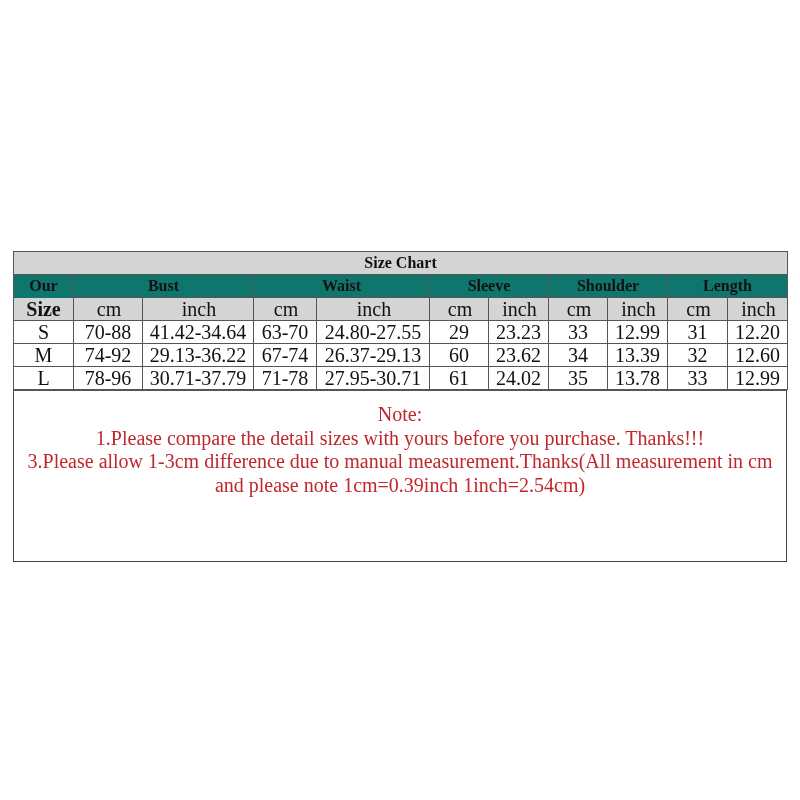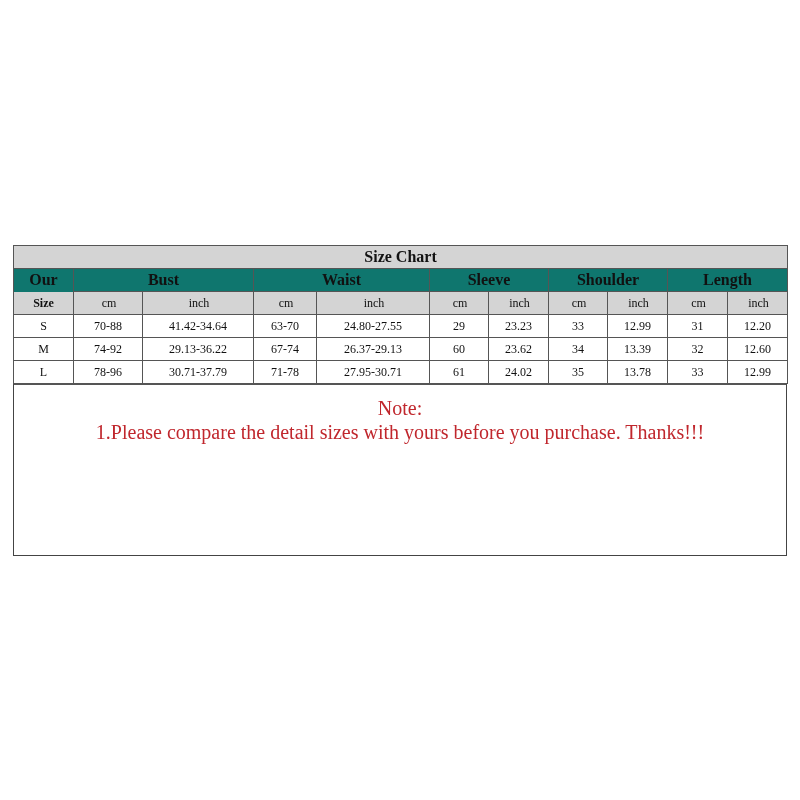--- a/index.html
+++ b/index.html
@@ -4,24 +4,25 @@
   <style>
     html, body { margin: 0; padding: 0; background: #ffffff; }
     body { width: 800px; height: 800px; position: relative; overflow: hidden; }
     .wrap {
       position: absolute; left: 13px; top: 245px; width: 774px;
       font-family: "Liberation Serif", "DejaVu Serif", serif; color: #111;
     }
     table.chart {
       border-collapse: collapse; width: 774px; table-layout: fixed;
       border: 1.5px solid #444;
+      margin-top: 6px;
     }
     table.chart td {
       border: 1px solid #555; padding: 0; height: 22px; line-height: 20px;
-      font-size: 12px; text-align: center; white-space: nowrap; overflow: hidden;
+      font-size: 20px; text-align: center; white-space: nowrap; overflow: hidden;
     }
     table.chart tr.title td { background: #d4d4d4; font-weight: bold; height: 22px; font-size: 16px; }
     table.chart tr.grp td { background: #0f766e; font-weight: bold; height: 22px; font-size: 16px; }
     table.chart tr.unit td { background: #d4d4d4; text-align: center; padding-left: 2px; height: 22px; }
     table.chart tr.unit td.oursize { text-align: center; font-weight: bold; padding-left: 0; }
     table.chart tr.grp td.oursize { border-bottom: none; }
     table.chart tr.unit td.oursize { border-top: none; }
     table.chart tr.data td { background: #fff; height: 22px; }
     .notes {
       border: 1.5px solid #444; border-top: 1px solid #555; width: 771px; height: 172px;
@@ -110,14 +111,15 @@
       <td>35</td>
       <td>13.78</td>
       <td>33</td>
       <td>12.99</td>
     </tr>
   </tbody>
     </table>
   <div class="notes">
     <div>Note:</div>
     <div>1.Please compare the detail sizes with yours before you purchase. Thanks!!!</div>
+    <div>3.Please allow 1-3cm difference due to manual measurement.Thanks(All measurement in cm and please note 1cm=0.39inch 1inch=2.54cm)</div>
   </div>
 </div>
 
 </body></html>

